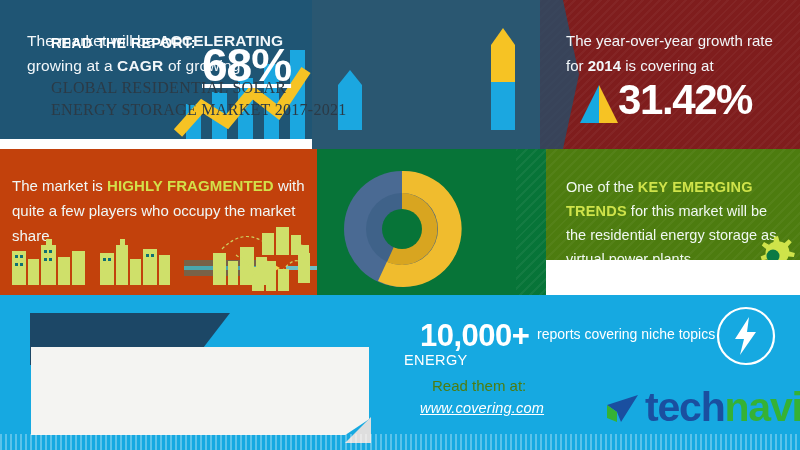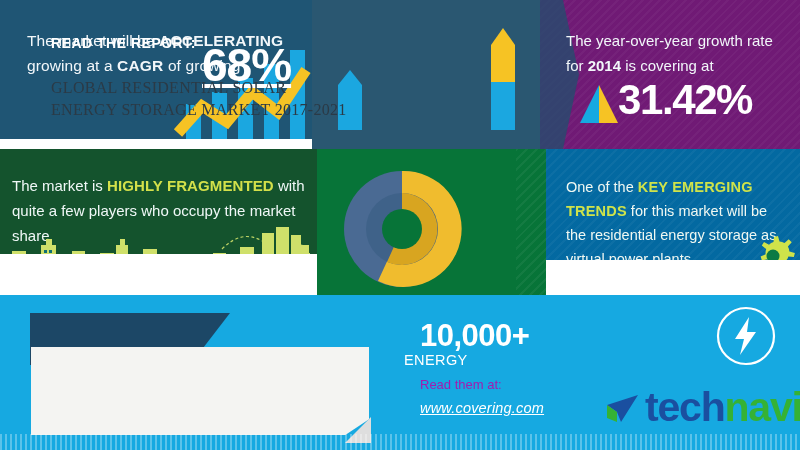--- a/index.html
+++ b/index.html
@@ -13,21 +13,21 @@
     position:relative;
     width:800px;
     height:450px;
     overflow:hidden;
   }
 
   
   .row1 { position:absolute; left:0; top:0; width:800px; height:149px; }
   .p1 { position:absolute; left:0;   top:0; width:312px; height:139px; background:#1f5574; overflow:hidden; }
   .p2 { position:absolute; left:312px;top:0; width:228px; height:149px; background:#2a5771; overflow:hidden; }
-  .p3 { position:absolute; left:540px;top:0; width:260px; height:149px; background:#701a75; overflow:hidden; }
+  .p3 { position:absolute; left:540px;top:0; width:260px; height:149px; background:#7f1d1d; overflow:hidden; }
   .p3::before {
     content:""; position:absolute; inset:0;
     background:repeating-linear-gradient(135deg, rgba(255,255,255,0.035) 0 2px, rgba(255,255,255,0) 2px 6px);
   }
   .chevron-sep {
     position:absolute; left:-1px; top:0; width:40px; height:149px;
     background:#20506d;
     clip-path:polygon(0 0, 60% 0, 100% 50%, 60% 100%, 0 100%);
     opacity:.75;
   }
@@ -50,23 +50,23 @@
   }
   .txt3 b { font-weight:bold; }
   .big-pct {
     position:absolute; left:78px; top:76px; z-index:2;
     color:#ffffff; font-size:42px; font-weight:bold; letter-spacing:-1.4px;
   }
   .tri-icon { position:absolute; left:38px; top:83px; z-index:2; }
 
   
   .row2 { position:absolute; left:0; top:149px; width:800px; height:146px; }
-  .p4 { position:absolute; left:0;   top:0; width:317px; height:105px; background:#14532d; overflow:hidden; }
+  .p4 { position:absolute; left:0;   top:0; width:317px; height:146px; background:#c2410c; overflow:hidden; }
   .p5 { position:absolute; left:317px;top:0; width:229px; height:146px; background:#077438; overflow:hidden; }
-  .p6 { position:absolute; left:546px;top:0; width:254px; height:111px; background:#0369a1; overflow:hidden; }
+  .p6 { position:absolute; left:546px;top:0; width:254px; height:111px; background:#4d7c0f; overflow:hidden; }
   .p6::before {
     content:""; position:absolute; inset:0;
     background:repeating-linear-gradient(135deg, rgba(255,255,255,0.04) 0 2px, rgba(255,255,255,0) 2px 7px);
   }
   .p5::after {
     content:""; position:absolute; right:0; top:0; width:30px; height:146px;
     background:repeating-linear-gradient(135deg, rgba(255,255,255,0.05) 0 2px, rgba(255,255,255,0) 2px 7px);
   }
 
   .txt4 {
@@ -113,22 +113,22 @@
   }
   .stat-sub {
     position:absolute; left:537px; top:326px;
     color:#ffffff; font-size:14px;
   }
   .energy-word {
     position:absolute; left:404px; top:352px;
     color:#ffffff; font-size:14.5px; letter-spacing:.4px;
   }
   .read-at {
-    position:absolute; left:420px; top:377px;
-    color:#a21caf; font-size:13px;
+    position:absolute; left:432px; top:377px;
+    color:#4d7c0f; font-size:15px;
   }
   .url {
     position:absolute; left:420px; top:400px;
     color:#ffffff; font-size:14.5px; font-style:italic;
     text-decoration:underline; letter-spacing:.2px;
   }
   .bolt-wrap { position:absolute; left:715px; top:305px; }
   .logo-txt {
     position:absolute; left:645px; top:390px;
     font-size:41px; font-weight:bold; letter-spacing:-1.2px; line-height:34px;
@@ -279,20 +279,21 @@
     <svg width="26" height="26" style="position:absolute;left:345px;top:122px">
       <polygon points="26,0 0,26 26,26" fill="#dedede"></polygon>
     </svg>
 
   </div>
 
   <div class="read-label">READ THE REPORT:</div>
   <div class="report-title">GLOBAL RESIDENTIAL SOLAR ENERGY STORAGE MARKET 2017-2021</div>
 
   <div class="stat-count">10,000+</div>
+  <div class="stat-sub">reports covering niche topics</div>
   <div class="energy-word">ENERGY</div>
   <div class="read-at">Read them at:</div>
   <div class="url">www.covering.com</div>
 
   <svg class="bolt-wrap" width="62" height="62">
     <circle cx="31" cy="31" r="28" fill="none" stroke="#ffffff" stroke-width="2.2"></circle>
     <polygon points="34,12 20,34 29,34 25,50 41,27 32,27" fill="#ffffff"></polygon>
   </svg>
 
   <svg class="plane" width="36" height="30">

